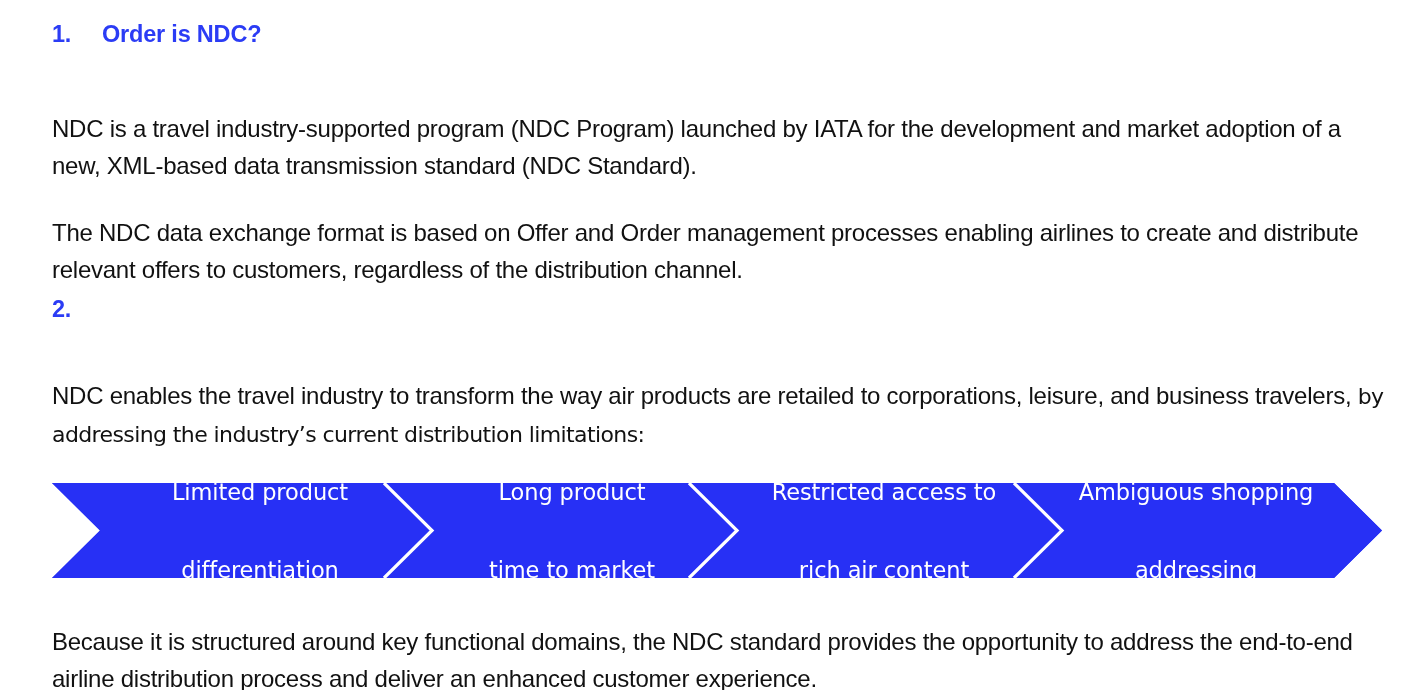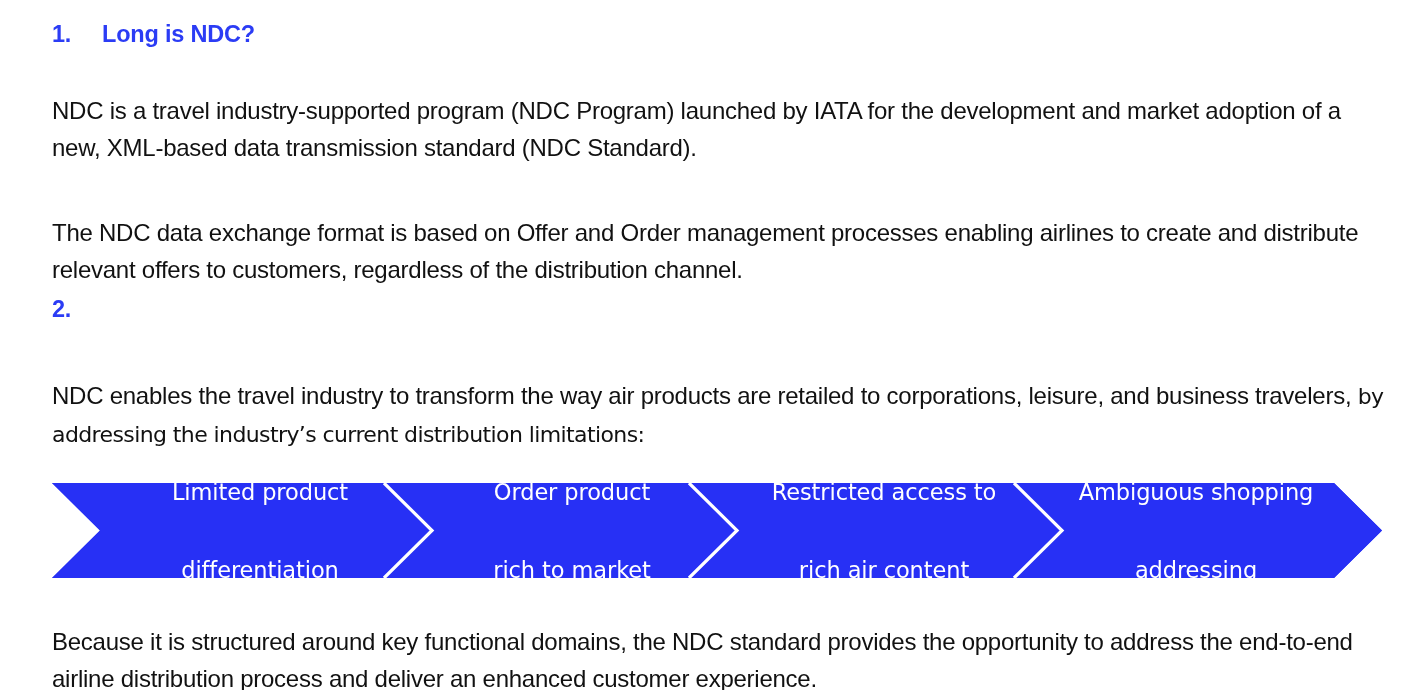--- a/index.html
+++ b/index.html
@@ -46,21 +46,21 @@
   
   .para {
     position: absolute;
     left: 52px;
     width: 1340px;
     font-size: 24px;
     line-height: 37px;
     color: #111111;
     letter-spacing: -0.25px;
   }
-  #para-1 { top: 68px; }
+  #para-1 { top: 86px; }
   #para-2 { top: 190px; }
   #para-3 { top: 353px; }
   #para-4 { top: 599px; }
 
   .alt-font {
     font-family: "DejaVu Sans", sans-serif;
     font-size: 22px;
     letter-spacing: -0.6px;
   }
 
@@ -102,21 +102,21 @@
   #seg-0 { padding-left: 52px; }
   #seg-3 { padding-right: 30px; }
 </style>
 </head>
 <body>
 
 <div class="page">
 
   <div class="heading" id="heading-1">
     <span class="num">1.</span>
-    <span class="htext">Long is NDC?</span>
+    <span class="htext">Order is NDC?</span>
   </div>
 
   <p class="para" id="para-1">NDC is a travel industry-supported program (NDC Program) launched by IATA for the development and market adoption of a new, XML-based data transmission standard (NDC Standard).</p>
 
   <p class="para" id="para-2">The NDC data exchange format is based on Offer and Order management processes enabling airlines to create and distribute relevant offers to customers, regardless of the distribution channel.</p>
 
   <div class="heading" id="heading-2">
     <span class="num">2.</span>
   </div>
 
@@ -129,22 +129,22 @@
       <polyline points="332,0 380,47.5 332,95" fill="none" stroke="#ffffff" stroke-width="3.2"></polyline>
       <polyline points="637,0 685,47.5 637,95" fill="none" stroke="#ffffff" stroke-width="3.2"></polyline>
       <polyline points="962,0 1010,47.5 962,95" fill="none" stroke="#ffffff" stroke-width="3.2"></polyline>
     </svg>
     <div class="banner-labels">
       <div class="seg-label" id="seg-0">
         <span>Limited product</span>
         <span class="l2">differentiation</span>
       </div>
       <div class="seg-label" id="seg-1">
-        <span>Order product</span>
-        <span class="l2">rich to market</span>
+        <span>Long product</span>
+        <span class="l2">time to market</span>
       </div>
       <div class="seg-label" id="seg-2">
         <span>Restricted access to</span>
         <span class="l2">rich air content</span>
       </div>
       <div class="seg-label" id="seg-3">
         <span>Ambiguous shopping</span>
         <span class="l2">addressing</span>
       </div>
     </div>

